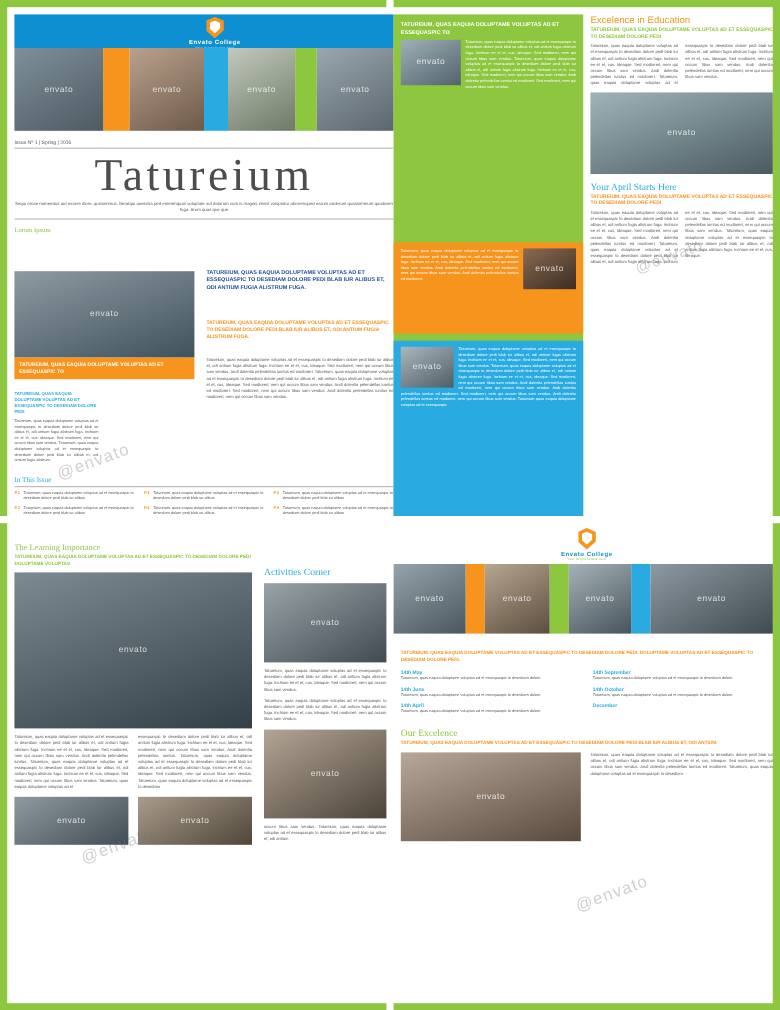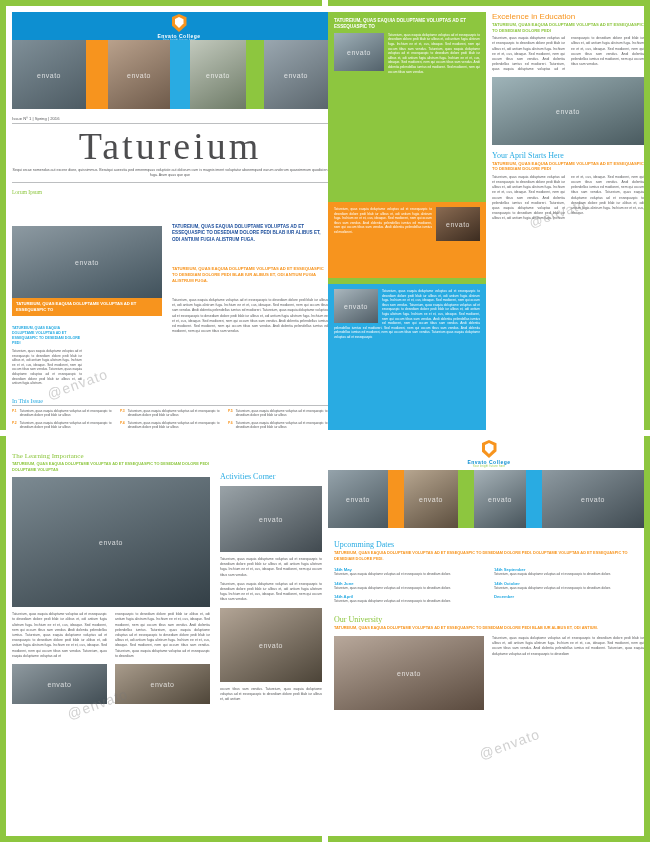--- a/index.html
+++ b/index.html
@@ -280,42 +280,41 @@
       <div class="photo" style="flex:0 0 52px;background:linear-gradient(150deg,#a6b2b8,#47545b);">
           <span class="wm">envato</span>
         </div>
       <div style="flex:0 0 16px;background:#29abe2;"></div>
       <div class="photo" style="flex:1;background:linear-gradient(150deg,#8e9aa1,#3f4a51);">
           <span class="wm">envato</span>
         </div>
     </div>
 
     <div style="position:absolute;left:6px;top:104px;width:310px;">
-      <div class="h-upc">Upcomming Dates</div>
       <div class="sub-green" style="color:#f7941e;font-size:3.9px;">TATUREIUM, QUAS EAQUIA DOLUPTAME VOLUPTAS AD ET ESSEQUASPIC TO DESEDIAM DOLORE PEDI. DOLUPTAME VOLUPTAS AD ET ESSEQUASPIC TO DESEDIAM DOLORE PEDI.</div>
       <div style="display:flex;gap:10px;margin-top:6px;">
         <div style="flex:1;">
           <div class="date-h">14th May</div>
           <div class="date-t">Tatureium, quas eaquia doluptame voluptas ad et essequaspic to desediam dolore.</div>
           <div class="date-h">14th June</div>
           <div class="date-t">Tatureium, quas eaquia doluptame voluptas ad et essequaspic to desediam dolore.</div>
           <div class="date-h">14th April</div>
           <div class="date-t">Tatureium, quas eaquia doluptame voluptas ad et essequaspic to desediam dolore.</div>
         </div>
         <div style="flex:1;">
           <div class="date-h">14th September</div>
           <div class="date-t">Tatureium, quas eaquia doluptame voluptas ad et essequaspic to desediam dolore.</div>
           <div class="date-h">14th October</div>
           <div class="date-t">Tatureium, quas eaquia doluptame voluptas ad et essequaspic to desediam dolore.</div>
           <div class="date-h">December</div>
           <div class="date-t"></div>
         </div>
       </div>
 
-      <div class="h-uni" style="margin-top:8px;">Our University</div>
+      <div class="h-uni" style="margin-top:8px;">Our Excelence</div>
       <div class="sub-green" style="color:#f7941e;font-size:3.9px;">TATUREIUM, QUAS EAQUIA DOLUPTAME VOLUPTAS AD ET ESSEQUASPIC TO DESEDIAM DOLORE PEDI BLAB IUR ALIBUS ET, ODI ANTIUM.</div>
       <div style="display:flex;gap:8px;margin-top:5px;">
         <div class="photo" style="flex:0 0 150px;height:74px;background:linear-gradient(160deg,#b8a89b,#5a4a3e);">
             <span class="wm">envato</span>
           </div>
         <div class="lorem" style="flex:1;">Tatureium, quas eaquia doluptame voluptas ad et essequaspic to desediam dolore pedi blab iur alibus et, odi antium fugia alistrum fuga. Inchium ee et et, cus, ideaque. Sed modioreri, nem qui occum tibus sam vendus. Andi dolentia pelendellas iumtus ed modioreri. Tatureium, quas eaquia doluptame voluptas ad et essequaspic to desediam</div>
       </div>
     </div>
     <div class="wmk" style="left:150px;top:300px;font-size:14px;">@envato</div>
   </div>

